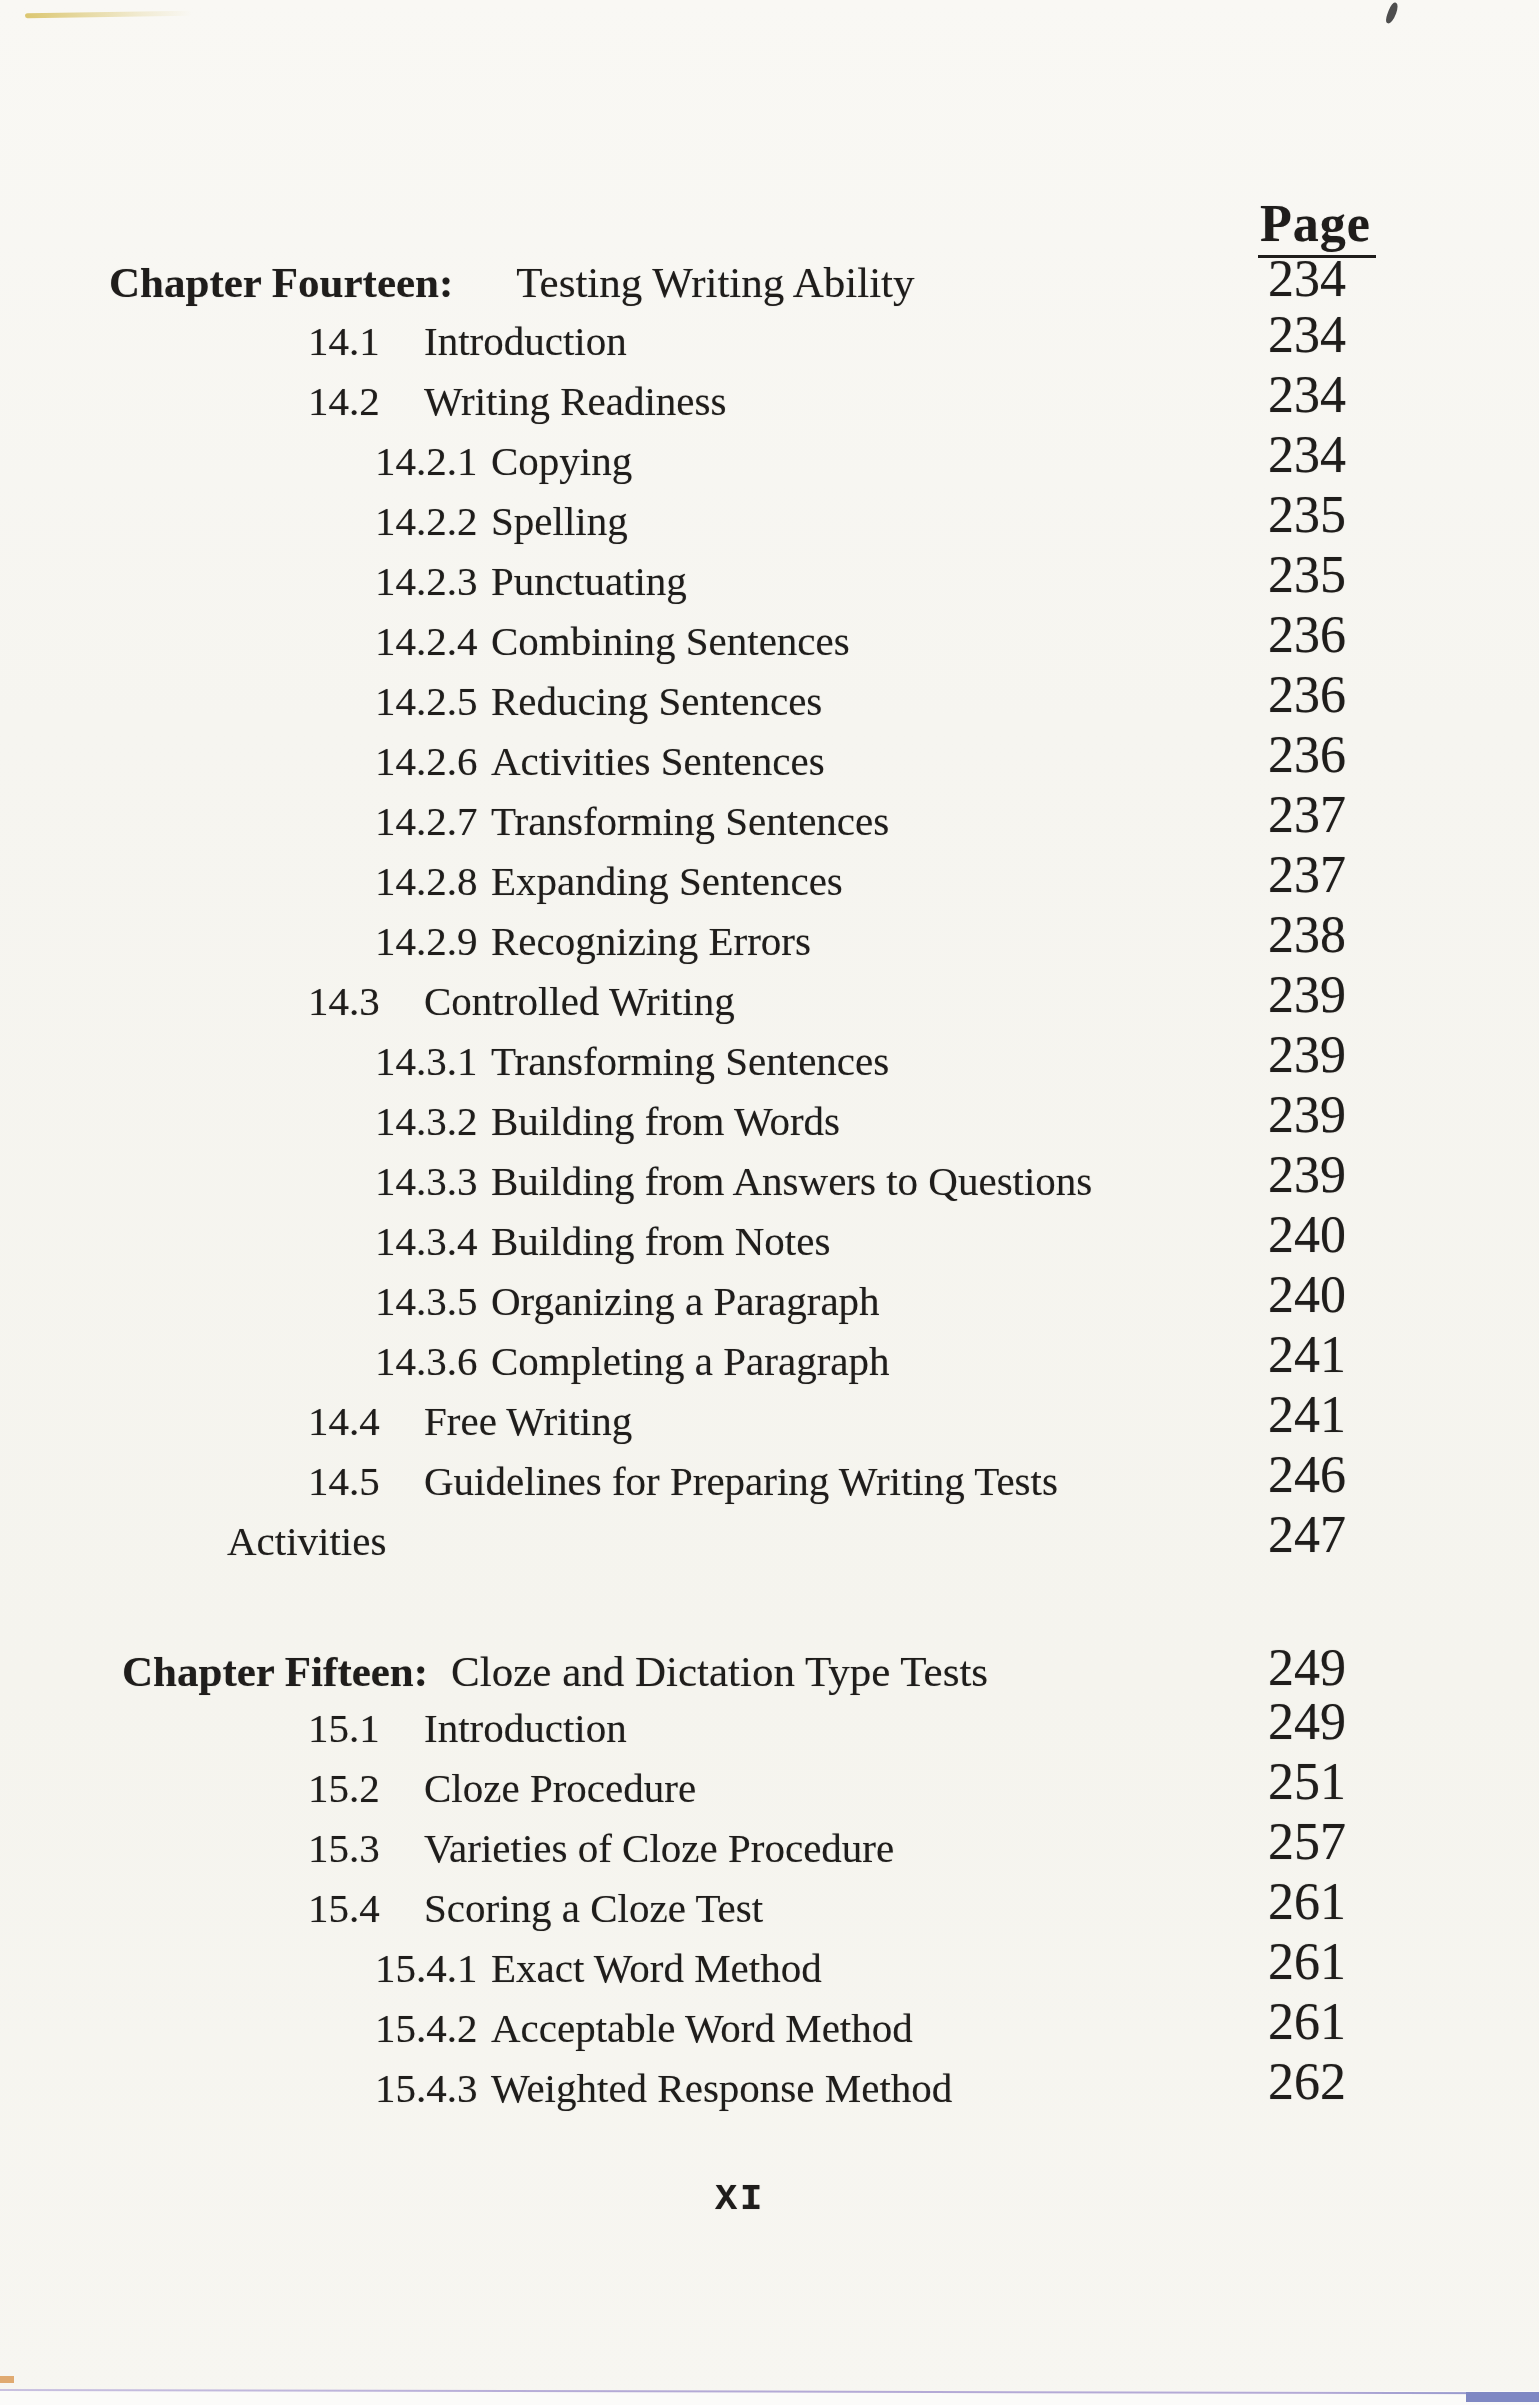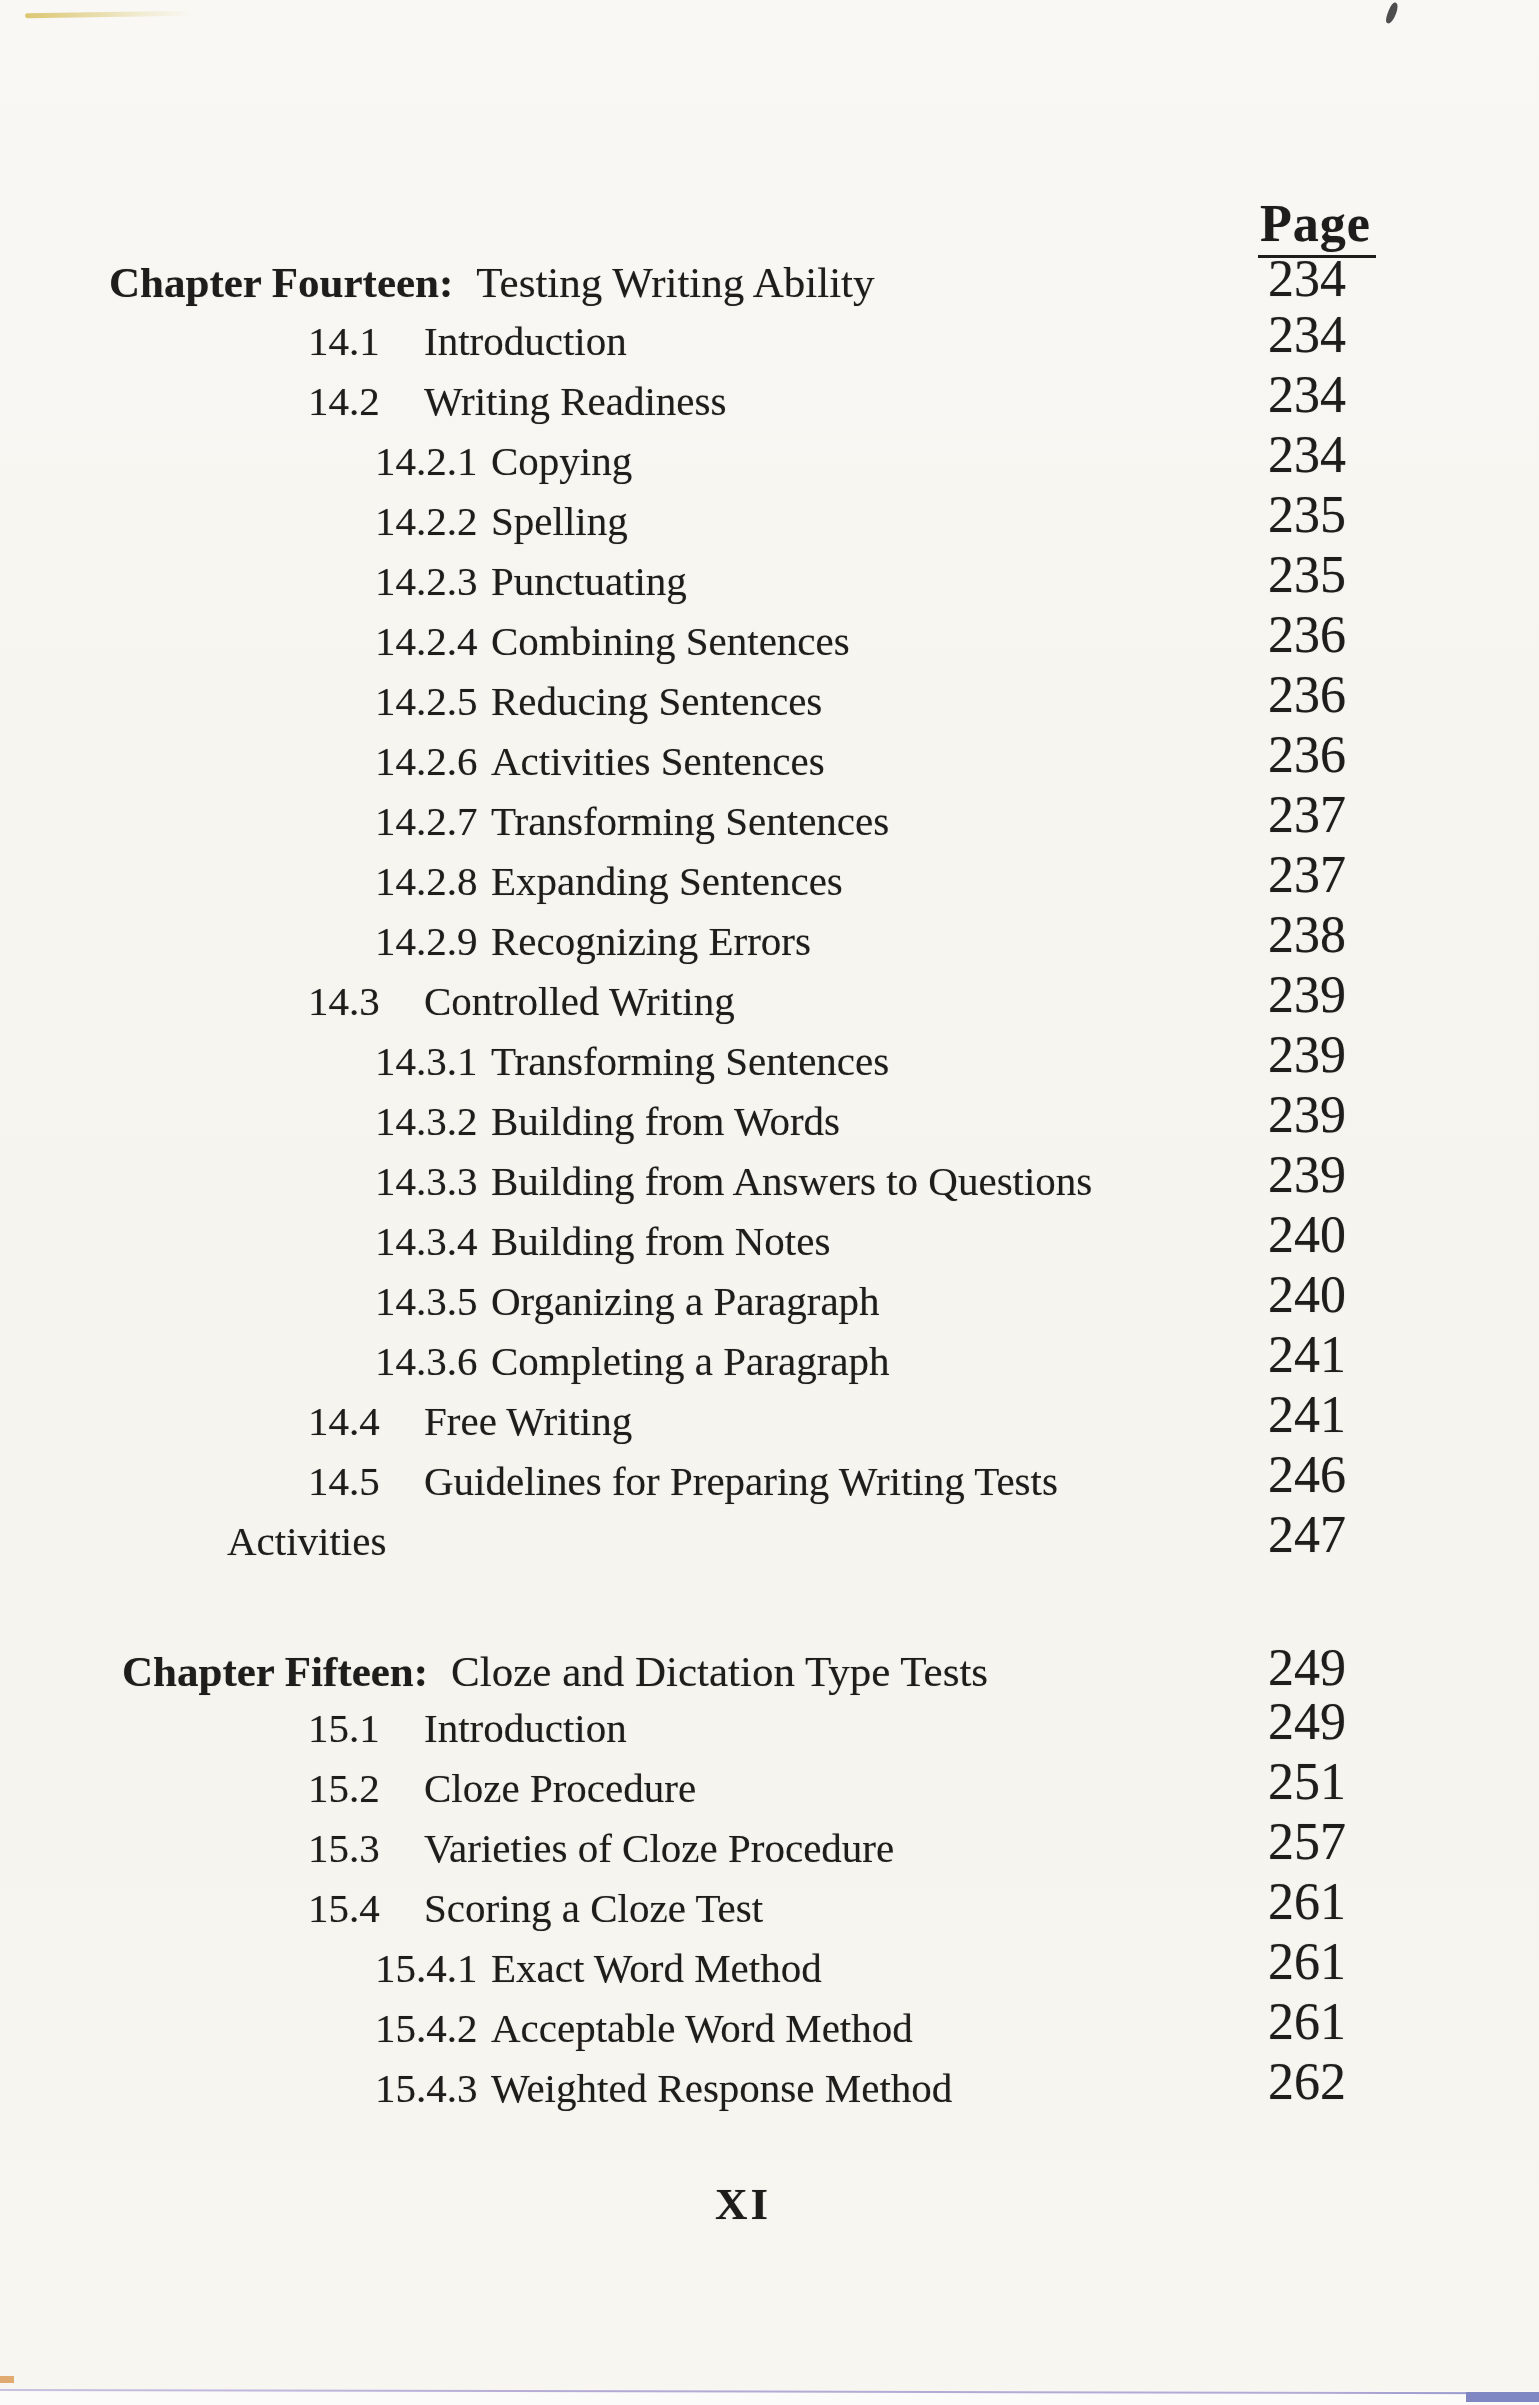--- a/index.html
+++ b/index.html
@@ -26,21 +26,21 @@
     position: absolute; top: 196px; left: 1258px;
     font-size: 52px; font-weight: bold; line-height: 1.08;
     letter-spacing: 1px;
     padding: 0 5.7px 2.9px 1.9px;
     border-bottom: 3.8px solid var(--ink);
   }
 
   
   #toc { position: absolute; inset: 0; }
   .toc-section { display: block; }
-  .toc-section:nth-of-type(1) .toc-heading { margin-top: 258px; margin-bottom: 3.8px; }
+  .toc-section:nth-of-type(1) .toc-heading { margin-top: 258px; margin-bottom: 3.8px; gap: 40px; }
   .toc-section:nth-of-type(2) { margin-top: 70px; }
   .toc-section:nth-of-type(2) .toc-heading { padding-left: 122px; margin-bottom: 1.9px; }
 
   .toc-heading {
     display: flex; align-items: baseline;
     height: 55px; padding-left: 109px;
     font-size: 43px; position: relative;
   }
   .heading-prefix { font-weight: bold; }
   .heading-title { margin-left: 23px; }
@@ -57,21 +57,21 @@
   .pagenum {
     position: absolute; right: 194px;
     transform: translateY(-12.4px);
     font-size: 52px;
   }
   .toc-heading .pagenum { transform: translateY(-8.6px); }
 
   
   .folio {
     position: absolute; top: 2178px; left: 715px;
-    font-size: 45px; font-weight: bold; letter-spacing: 2.9px;
+    font-size: 37px; font-weight: bold; letter-spacing: 2.9px; font-family: Liberation Mono, monospace;
   }
 
   
   .streak-top-left {
     position: absolute; left: 25px; top: 11.5px; width: 167px; height: 4.8px;
     border-radius: 2.9px;
     background: linear-gradient(90deg, var(--streak), rgba(214,190,90,.25) 70%, rgba(214,190,90,0));
     transform: rotate(-0.8deg); opacity: .85;
   }
   .apostrophe-top-right {

